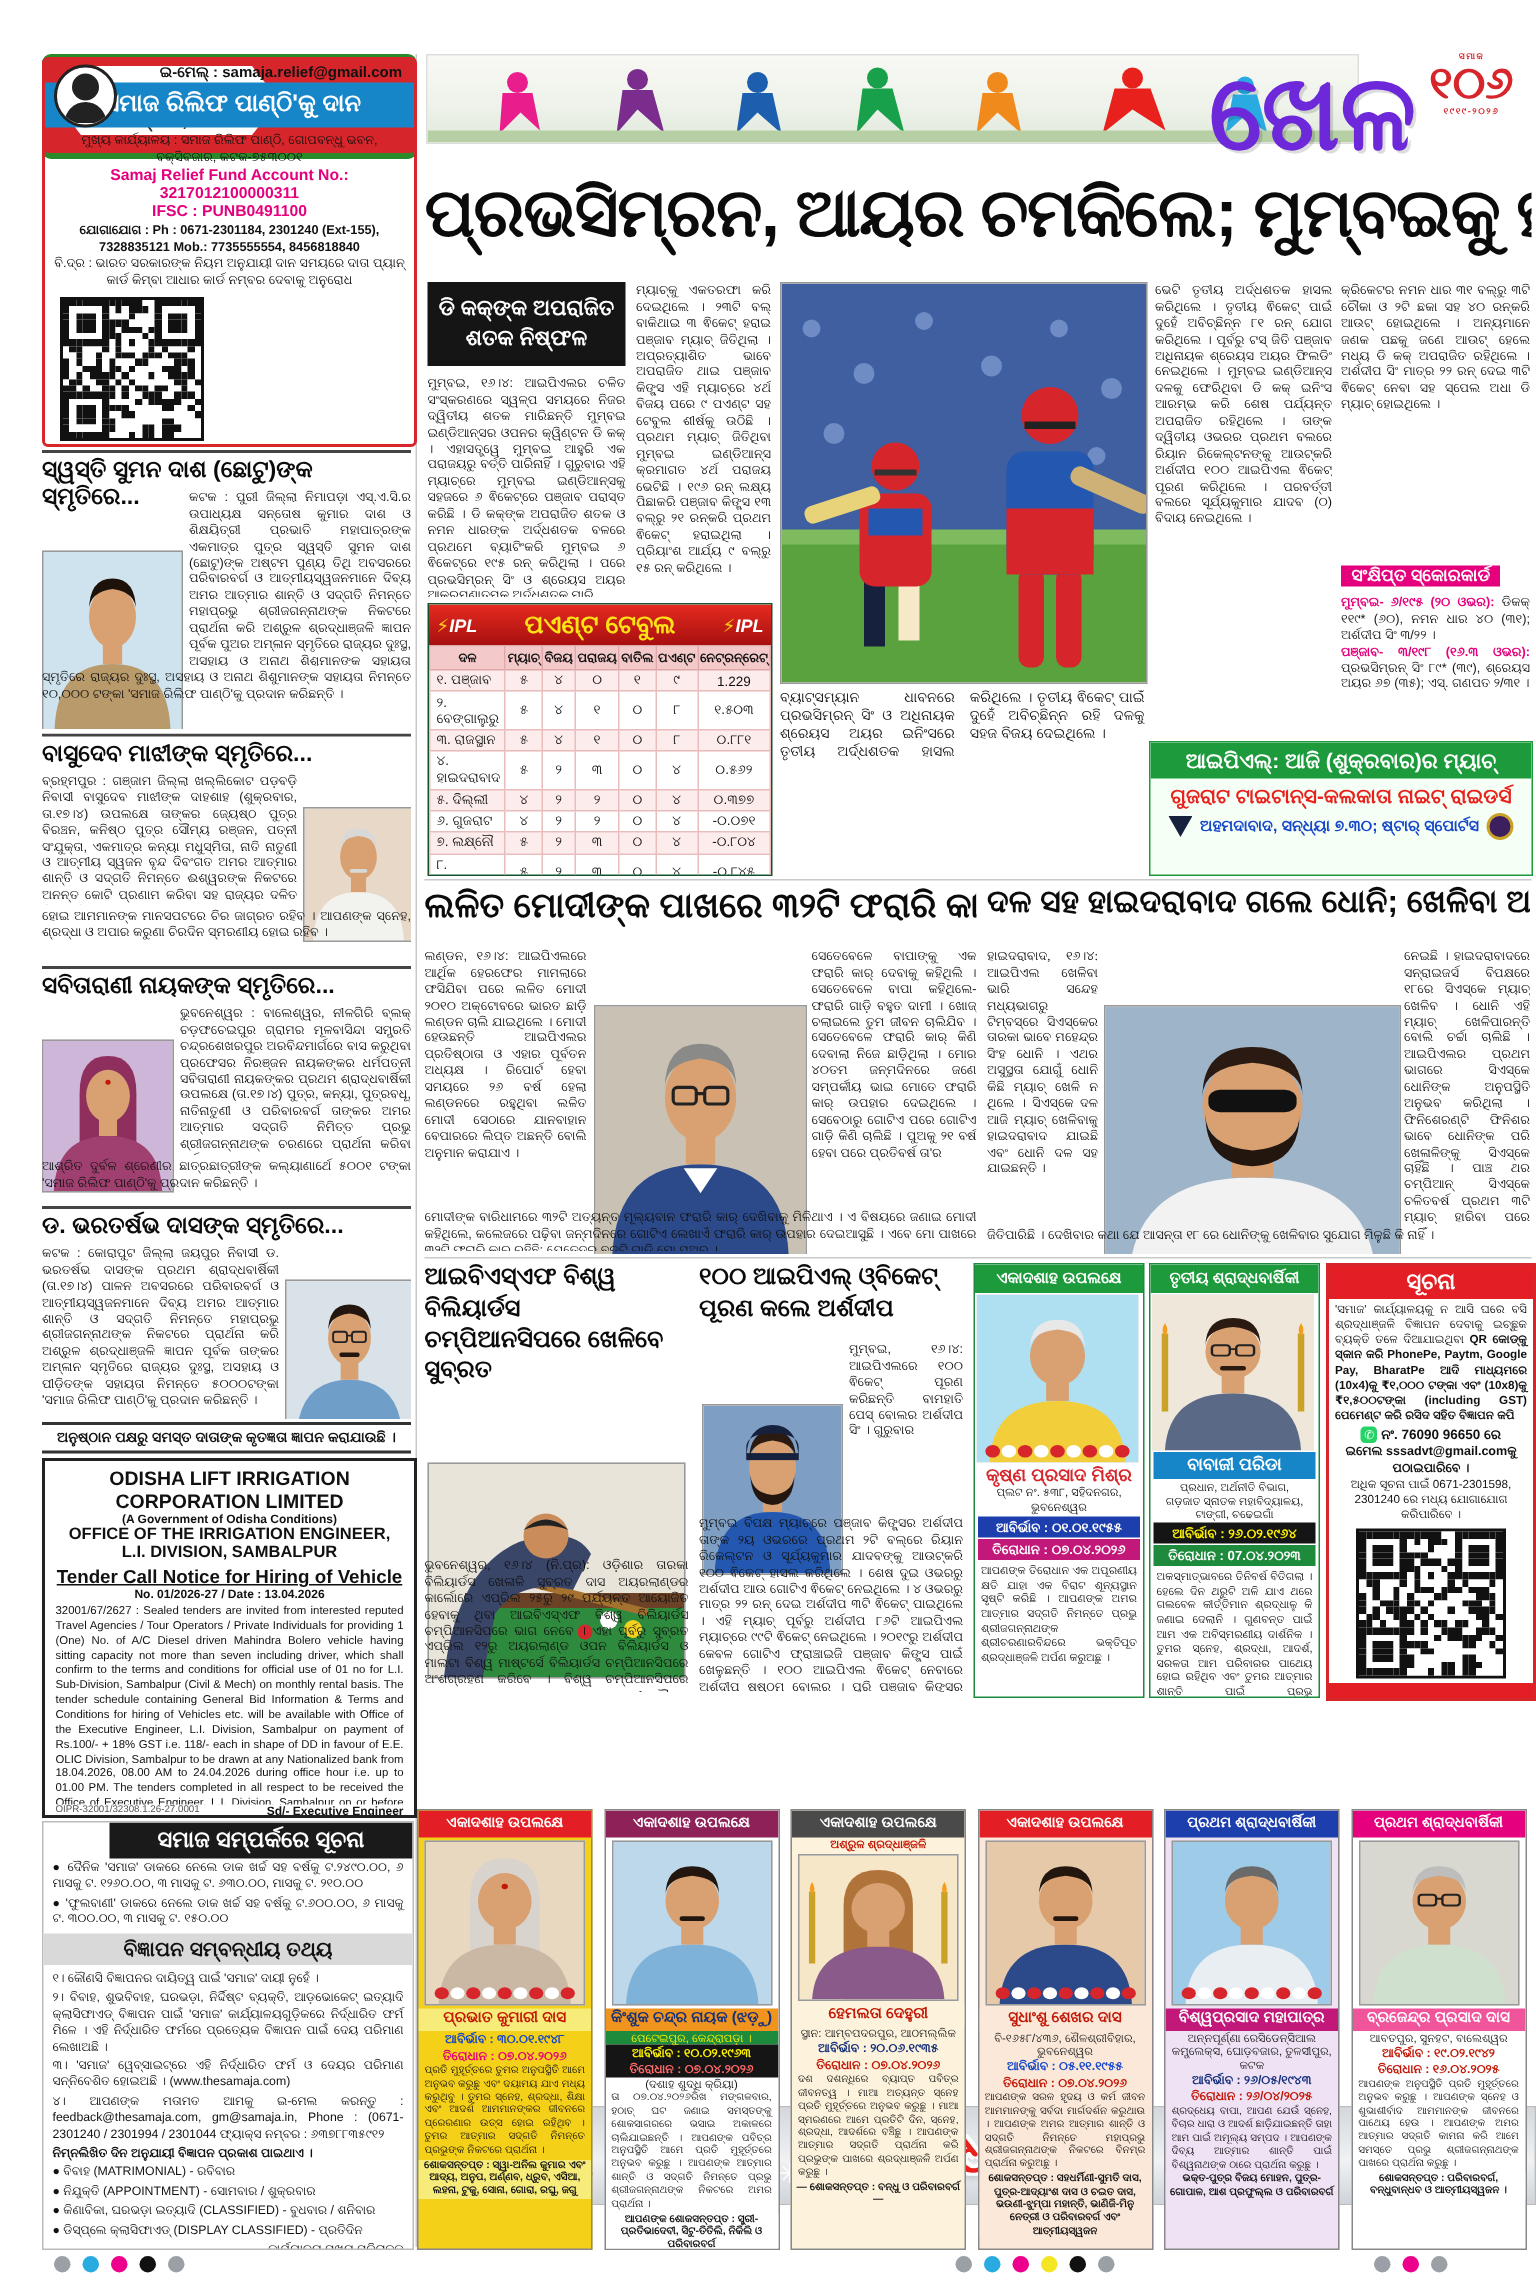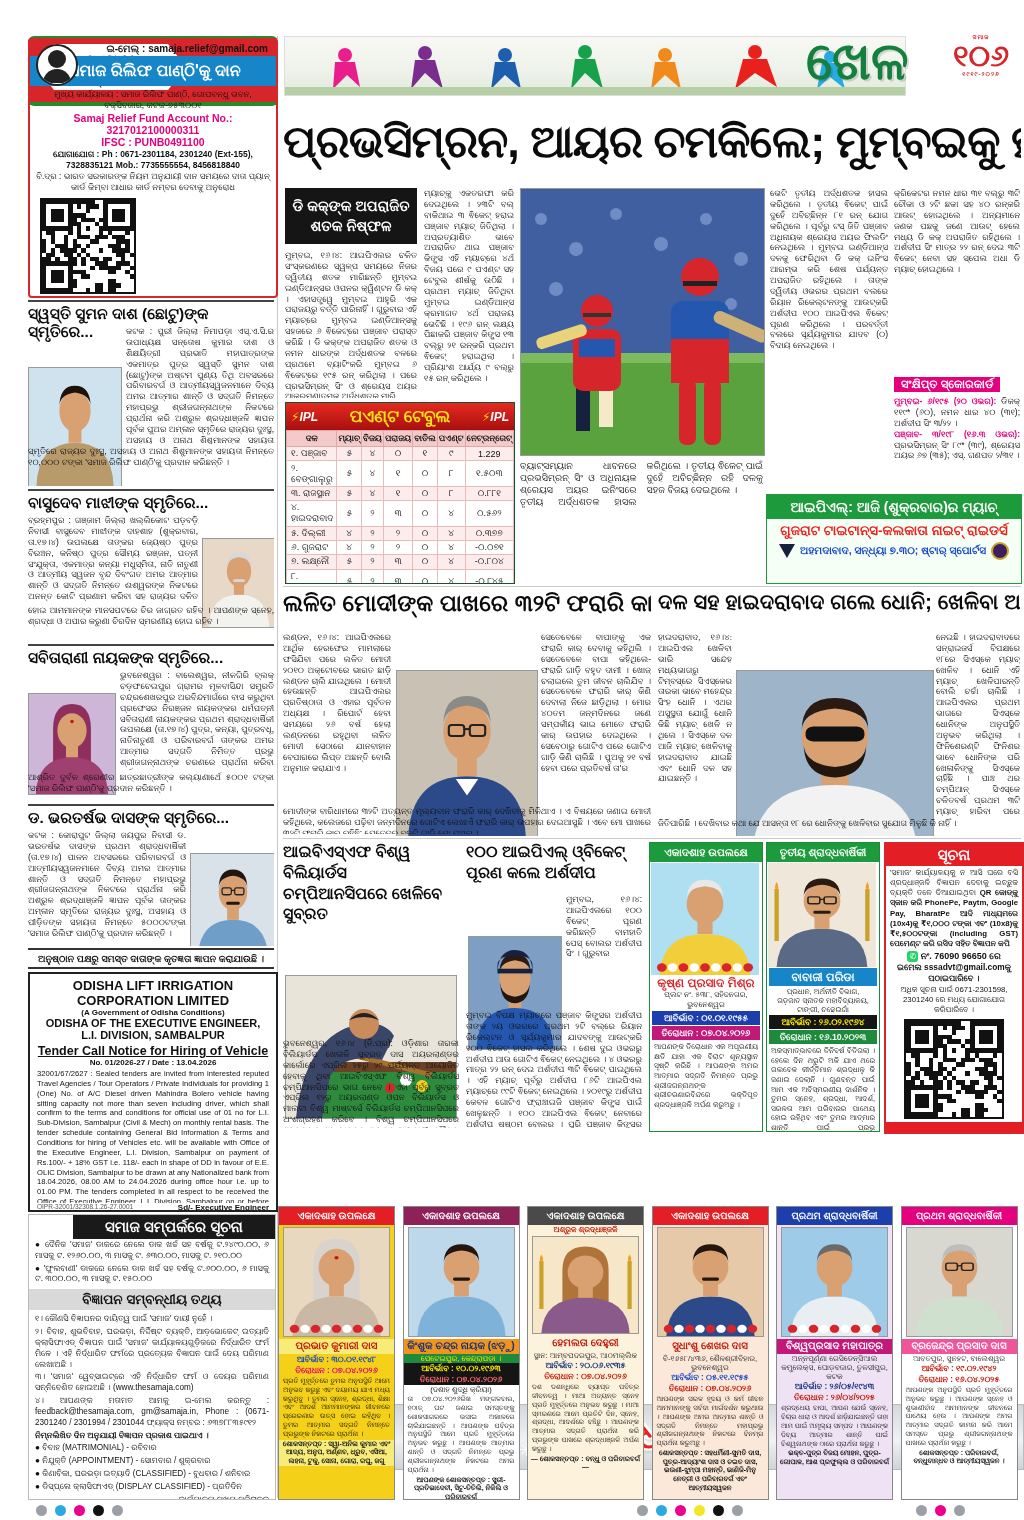--- a/index.html
+++ b/index.html
@@ -11,21 +11,21 @@
   .ctr{text-align:center;}
   .b{font-weight:bold;}
   .vrule{position:absolute;width:1px;background:#c9c9c9;}
   .hrule{position:absolute;height:1px;background:#c9c9c9;}
   
   #badge{background:#d7262b;border-top:4px solid #2a8a2a;border-bottom:4px solid #2a8a2a;border-radius:6px;}
   #badge .hex{position:absolute;left:8px;top:4px;width:150px;height:46px;background:#fff;
     clip-path:polygon(12% 0,88% 0,100% 50%,88% 100%,12% 100%,0 50%);text-align:center;}
   #badge .hex div{font-weight:bold;color:#333;font-size:13px;line-height:1.5;padding-top:6px;}
   #banner{background:linear-gradient(180deg,#f8f8f4,#eef2ea 60%,#dfe8da);border:1px solid #ddd;}
-  #khela{color:#15803d;font-weight:bold;font-size:52px;line-height:1;text-shadow:2px 2px 0 #00000022;font-family:Liberation Mono, monospace;}
+  #khela{color:#6d28d9;font-weight:bold;font-size:70px;line-height:1;text-shadow:2px 2px 0 #00000022;}
   #logo106{color:#d7262b;font-weight:bold;text-align:center;}
   #logo106 .big{font-size:30px;line-height:1;}
   #logo106 .sm{font-size:6px;letter-spacing:1px;}
   #headline{font-size:45px;font-weight:800;color:#0b0b0b;letter-spacing:-1px;white-space:nowrap;}
   
   .box{border:1px solid #bbb;background:#fff;}
   #relief{border:2px solid #d7262b;border-radius:4px;}
   .relief-email{font-size:10px;text-align:right;padding:3px 8px 1px 3px;}
   .relief-head{background:#1786c8;color:#fff;font-weight:bold;font-size:16px;text-align:center;
                height:30px;line-height:30px;position:relative;}
@@ -663,21 +663,21 @@
           <rect x="42" y="55" width="16" height="3.5" rx="1.5" fill="#23160f"></rect>
         </svg>
       </div>
     <div class="abs fs8 jt clip" style="left:0;top:26px;width:158px;height:114px;">କଟକ : କୋରାପୁଟ ଜିଲ୍ଲା ଜୟପୁର ନିବାସୀ ଡ. ଭରତର୍ଷଭ ଦାସଙ୍କ ପ୍ରଥମ ଶ୍ରାଦ୍ଧବାର୍ଷିକୀ (ତା.୧୭।୪) ପାଳନ ଅବସରରେ ପରିବାରବର୍ଗ ଓ ଆତ୍ମୀୟସ୍ୱଜନମାନେ ଦିବ୍ୟ ଅମର ଆତ୍ମାର ଶାନ୍ତି ଓ ସଦ୍‌ଗତି ନିମନ୍ତେ ମହାପ୍ରଭୁ ଶ୍ରୀଜଗନ୍ନାଥଙ୍କ ନିକଟରେ ପ୍ରାର୍ଥନା କରି ଅଶ୍ରୁଳ ଶ୍ରଦ୍ଧାଞ୍ଜଳି ଜ୍ଞାପନ ପୂର୍ବକ ତାଙ୍କର ଅମ୍ଳାନ ସ୍ମୃତିରେ ରାଜ୍ୟର ଦୁଃସ୍ଥ, ଅସହାୟ ଓ ପୀଡ଼ିତଙ୍କ ସହାୟତା ନିମନ୍ତେ ୫୦୦୦ଟଙ୍କା 'ସମାଜ ରିଲିଫ ପାଣ୍ଠି'କୁ ପ୍ରଦାନ କରିଛନ୍ତି ।</div>
   </div>
   <div class="abs capline" style="left:28px;top:948px;width:246px;height:17px;">ଅନୁଷ୍ଠାନ ପକ୍ଷରୁ ସମସ୍ତ ଦାତାଙ୍କ କୃତଜ୍ଞତା ଜ୍ଞାପନ କରାଯାଉଛି ।</div>
 
   <div id="tender" class="abs clip" style="left:28px;top:972px;width:246px;height:236px;">
     <div class="t1">ODISHA LIFT IRRIGATION CORPORATION LIMITED</div>
     <div class="t2">(A Government of Odisha Conditions)</div>
-    <div class="t3">ODISHA OF THE EXECUTIVE ENGINEER,</div>
+    <div class="t3">OFFICE OF THE IRRIGATION ENGINEER,</div>
     <div class="t3">L.I. DIVISION, SAMBALPUR</div>
     <div class="t5">Tender Call Notice for Hiring of Vehicle</div>
     <div class="t2">No. 01/2026-27 / Date : 13.04.2026</div>
     <div class="body clip" style="height:132px;">32001/67/2627 : Sealed tenders are invited from interested reputed Travel Agencies / Tour Operators / Private Individuals for providing 1 (One) No. of A/C Diesel driven Mahindra Bolero vehicle having sitting capacity not more than seven including driver, which shall confirm to the terms and conditions for official use of 01 no for L.I. Sub-Division, Sambalpur (Civil &amp; Mech) on monthly rental basis. The tender schedule containing General Bid Information &amp; Terms and Conditions for hiring of Vehicles etc. will be available with Office of the Executive Engineer, L.I. Division, Sambalpur on payment of Rs.100/- + 18% GST i.e. 118/- each in shape of DD in favour of E.E. OLIC Division, Sambalpur to be drawn at any Nationalized bank from 18.04.2026, 08.00 AM to 24.04.2026 during office hour i.e. up to 01.00 PM. The tenders completed in all respect to be received the Office of Executive Engineer, L.I. Division, Sambalpur on or before 27.04.2026 by 01.00 P.M. and shall be opened on dt.28.04.2026 at 10.00 A.M.</div>
     <div style="display:flex;justify-content:space-between;padding:0 7px;">
       <span style="font-size:6.5px;color:#555;">OIPR-32001/32308.1.26-27.0001</span>
       <span style="font-size:8px;font-weight:bold;text-align:right;">
         <span>Sd/- Executive Engineer</span><br></span>
     </div>
   </div>
@@ -991,21 +991,21 @@
             <rect x="6" y="30" width="4" height="60" fill="#c9a227"></rect>
             <rect x="90" y="30" width="4" height="60" fill="#c9a227"></rect>
             <path d="M8 22 Q11 28 8 32 Q5 28 8 22 Z" fill="#f59e1d"></path>
             <path d="M92 22 Q95 28 92 32 Q89 28 92 22 Z" fill="#f59e1d"></path>
           </g>
         </svg>
       </div>
     <div class="nameband" style="background:#1786c8;color:#fff;font-size:11.5px;height:18px;line-height:18px;margin:1px 2px;">ବାବାଜୀ ପରିଡା</div>
     <div class="sb ctr" style="font-size:7.4px;"><span>ପ୍ରଧାନ, ଅର୍ଥନୀତି ବିଭାଗ,</span><br><span>ଗଡ଼ଜାତ ସ୍ନାତକ ମହାବିଦ୍ୟାଳୟ, ଟାଙ୍ଗୀ, ଚଢେଇଗାଁ</span></div>
     <div class="dband" style="background:#151515;color:#fff200;margin:1px 2px;">ଆବିର୍ଭାବ : ୨୬.୦୨.୧୯୬୪</div>
-    <div class="dband" style="background:#1d8a3c;color:#fff;margin:0 2px;">ତିରୋଧାନ : ୧୬.10.୨୦୨୩</div>
+    <div class="dband" style="background:#1d8a3c;color:#fff;margin:0 2px;">ତିରୋଧାନ : 07.୦୪.୨୦୨୩</div>
     <div class="adbody clip" style="height:108px;">ଅକସ୍ମାତ୍‌ଭାବରେ ତିନିବର୍ଷ ବିତିଗଲା । ହେଲେ ଦିନ ଥରୁଟି ଅଳି ଯାଏ ଥରେ ଗଲବେଳ କୀର୍ତ୍ତିମାନ ଶ୍ରଦ୍ଧାଳୁ କି ଜଣାଇ ଦେଲାନି । ଗୁଣବନ୍ତ ପାଇଁ ଆମ ଏକ ଅବିସ୍ମରଣୀୟ ଦାର୍ଶନିକ । ତୁମର ସ୍ନେହ, ଶ୍ରଦ୍ଧା, ଆଦର୍ଶ, ସରଳତା ଆମ ପରିବାରର ପାଥେୟ ହୋଇ ରହିଥିବ ଏବଂ ତୁମର ଆତ୍ମାର ଶାନ୍ତି ପାଇଁ ପ୍ରଭୁ ଶ୍ରୀଜଗନ୍ନାଥଙ୍କ ନିକଟରେ ପ୍ରାର୍ଥନା କରୁଛୁ ।</div>
 
   </div>
 
   <div id="sucana" class="abs clip" style="left:884px;top:842px;width:136px;height:288px;">
     <div class="rh">ସୂଚନା</div>
     <div class="adbody" style="font-size:7.8px;">
       <span>'ସମାଜ' କାର୍ଯ୍ୟାଳୟକୁ ନ ଆସି ଘରେ ବସି ଶ୍ରଦ୍ଧାଞ୍ଜଳି ବିଜ୍ଞାପନ ଦେବାକୁ ଇଚ୍ଛୁକ ବ୍ୟକ୍ତି ତଳେ ଦିଆଯାଇଥିବା</span>
       <span class="b">QR କୋଡ୍‌କୁ ସ୍କାନ କରି PhonePe, Paytm, Google Pay, BharatPe ଆଦି ମାଧ୍ୟମରେ (10x4)କୁ ₹୧,୦୦୦ ଟଙ୍କା ଏବଂ (10x8)କୁ ₹୧,୫୦୦ଟଙ୍କା (including GST) ପେମେଣ୍ଟ କରି ରସିଦ ସହିତ ବିଜ୍ଞାପନ କପି</span>
     </div>

